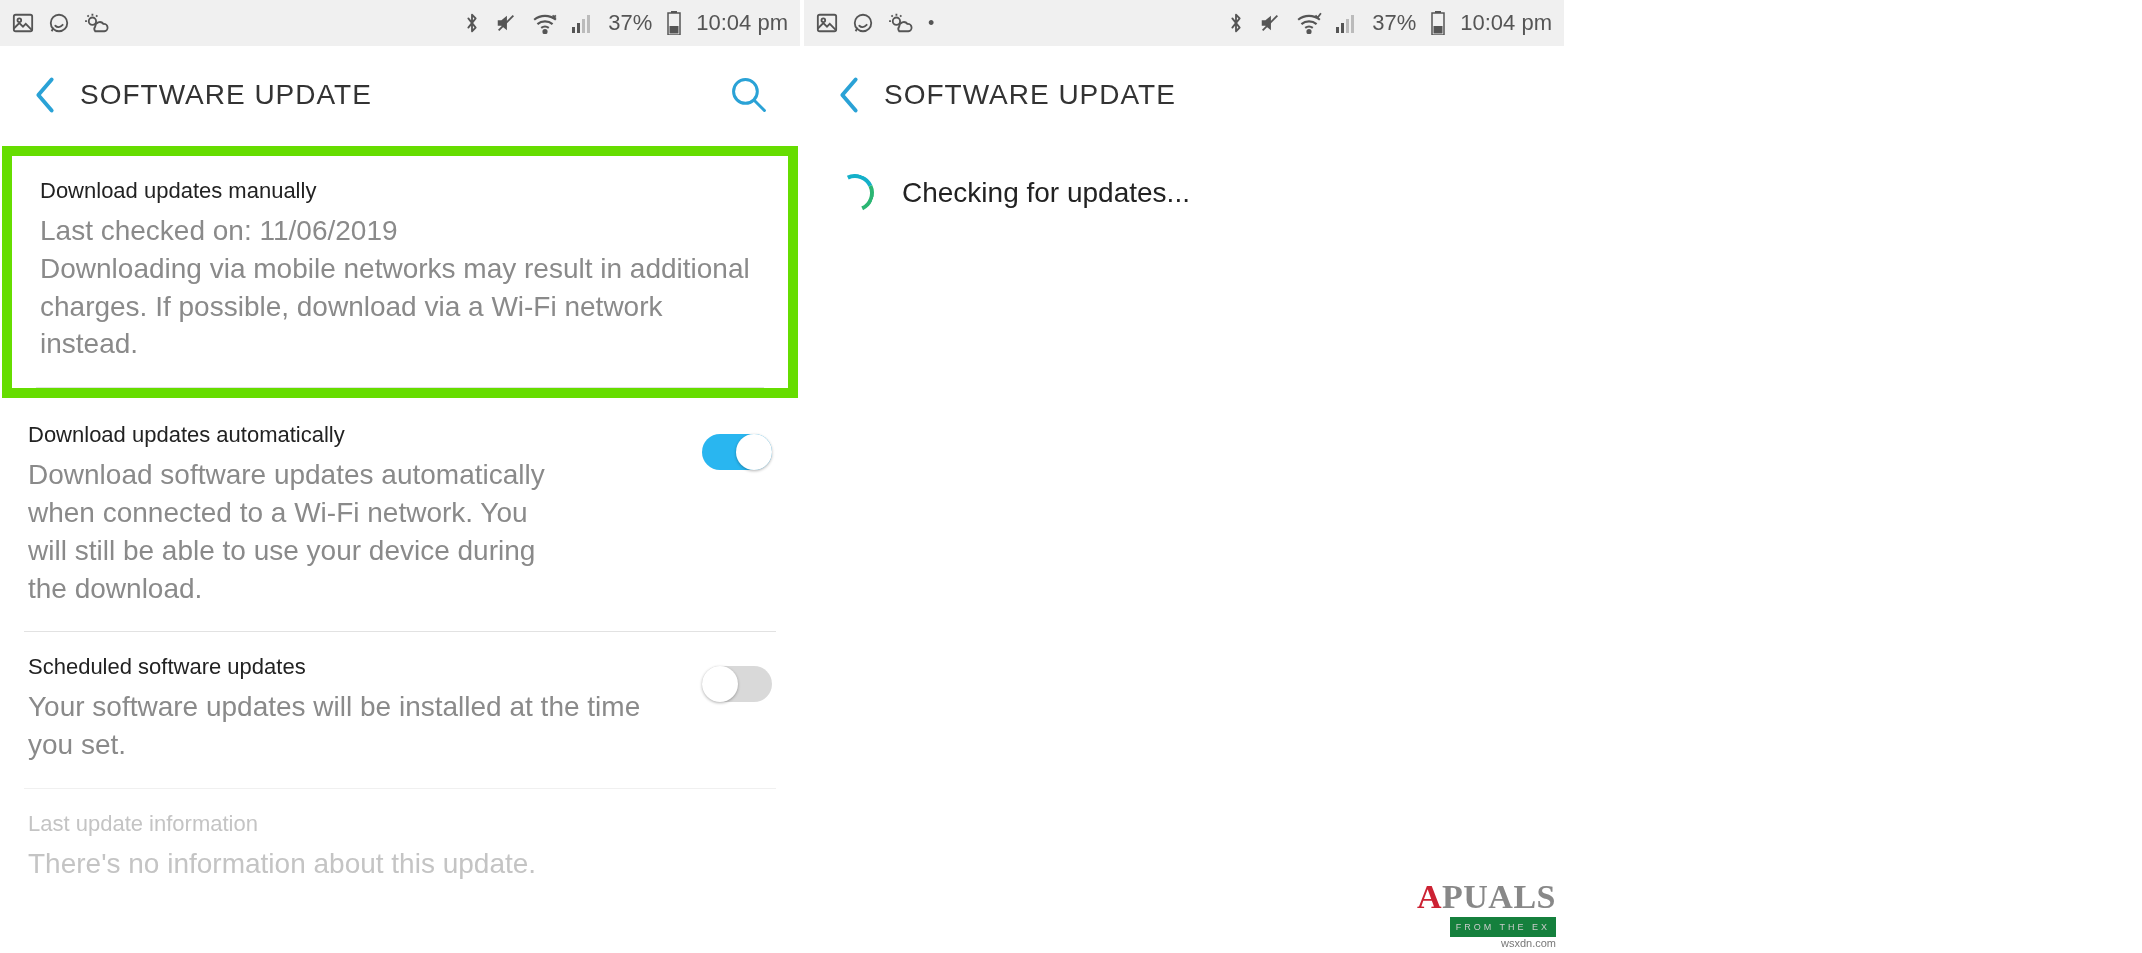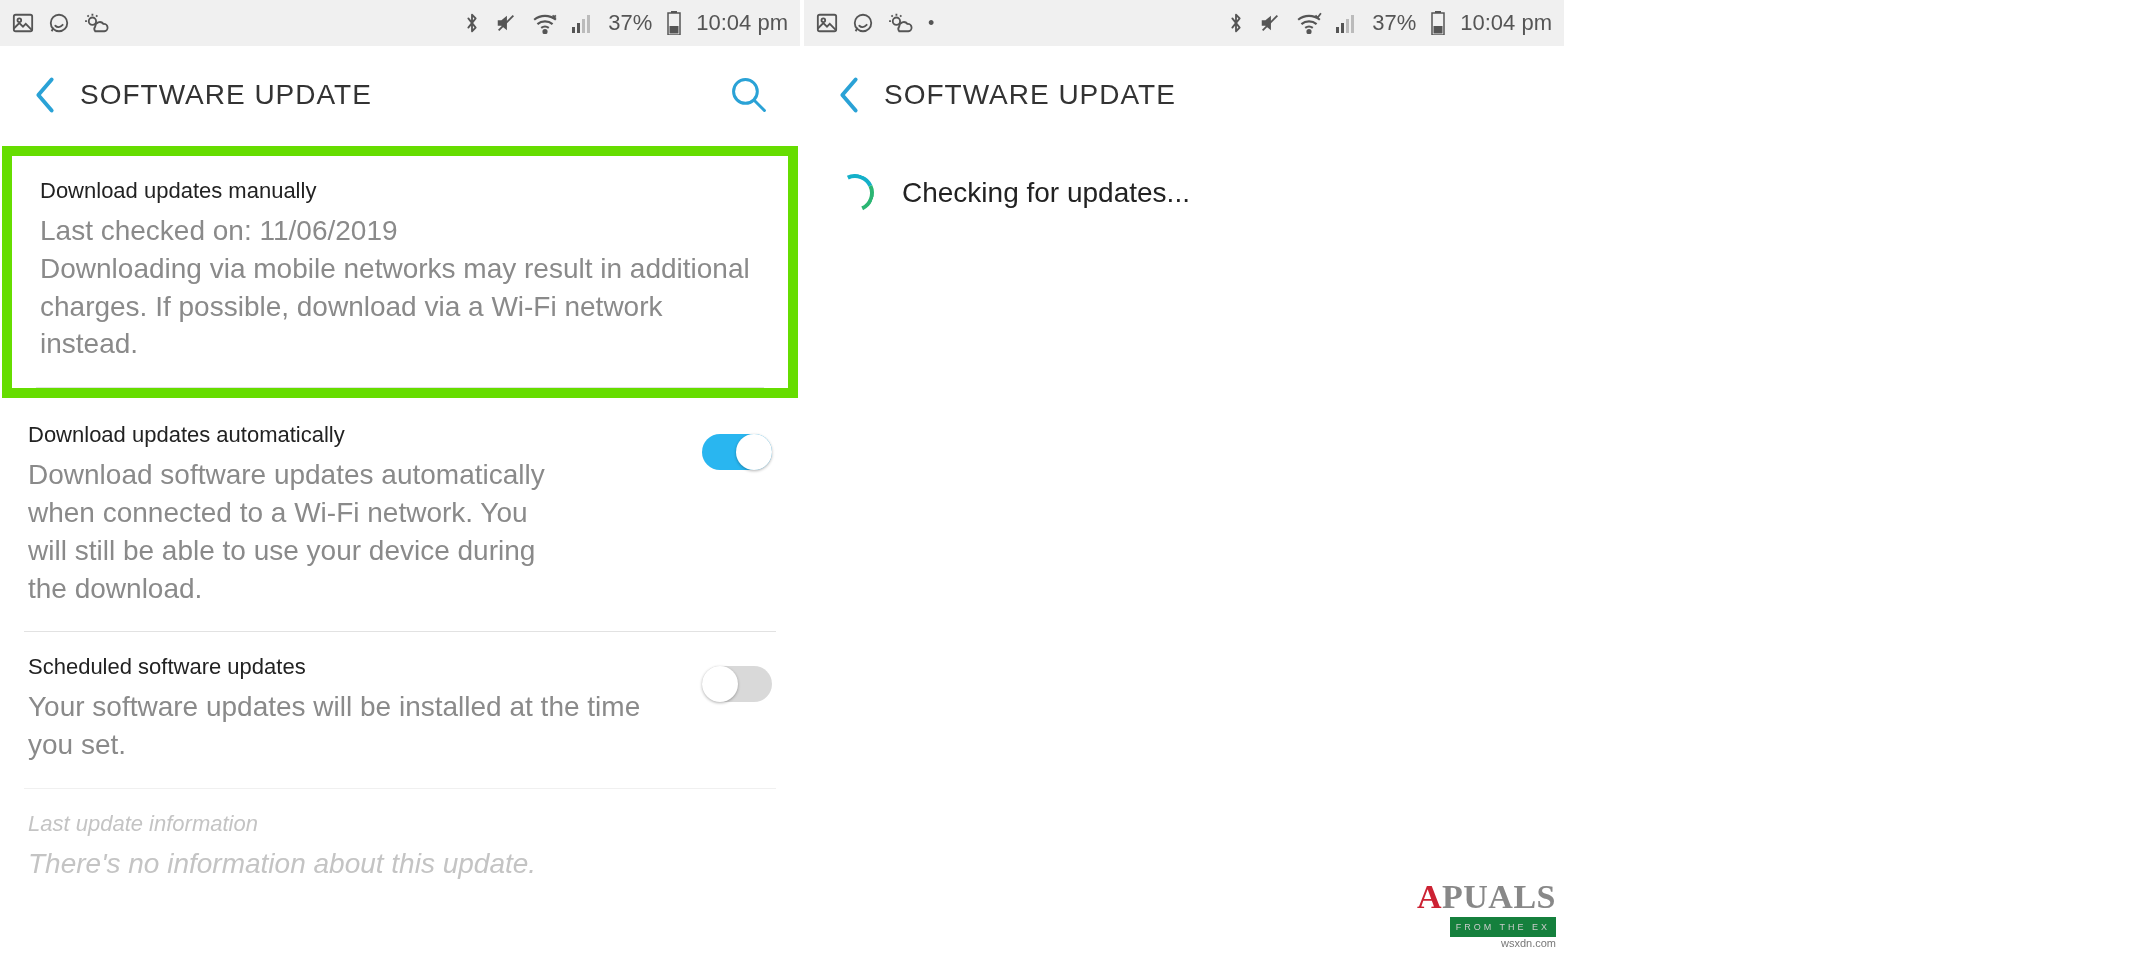--- a/index.html
+++ b/index.html
@@ -117,21 +117,21 @@
     .watermark {
       position:absolute; right:8px; bottom:4px;
       font-family: Arial, sans-serif;
       text-align:right;
     }
     .watermark .big { font-size:34px; color:#888; font-weight:700; letter-spacing:.5px;font-family:Liberation Serif, serif;}
     .watermark .big .red { color:#c23; }
     .watermark .strip { background:#15803d; color:#ccc; font-size:9px; letter-spacing:3px; padding:5px 6px; display:inline-block;text-align:right;}
     .watermark .small { font-size:11px; color:#777; }
 
-    .faded-text { color:#c4c4c4 !important;font-style:italic; }
+    .faded-text { color:#c4c4c4 !important; }
 
     svg { display:block; }
   </style>
 </head>
 <body>
 
 <div class="phone left">
 
   <div class="status-bar">
     <div class="status-left">

